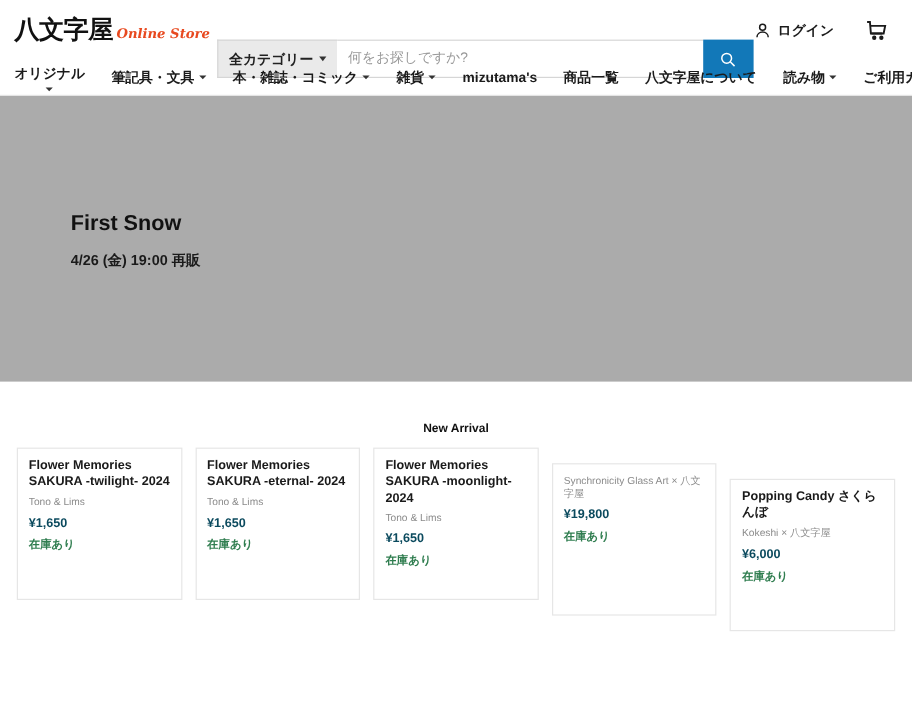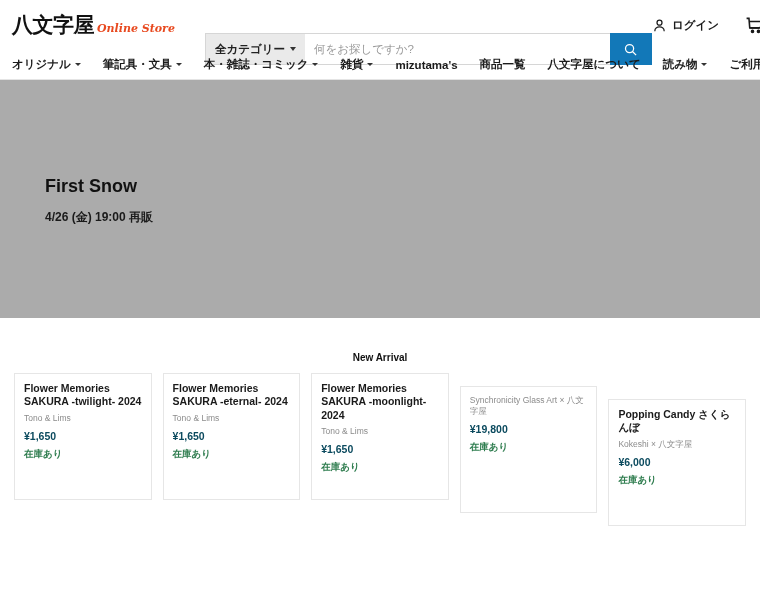--- a/index.html
+++ b/index.html
@@ -15,21 +15,21 @@
     height: 50px;
     display: flex;
     align-items: center;
     padding: 0 12px;
     background: #ffffff;
   }
   .logo {
     display: flex;
     align-items: baseline;
     white-space: nowrap;
-    margin-right: 24px;
+    margin-right: 0;
   }
   .logo-kanji {
     font-size: 21px;
     font-weight: bold;
     color: #111111;
     letter-spacing: -0.5px;
     font-family: "DejaVu Sans", sans-serif;
   }
   .logo-script {
     font-size: 11px;
@@ -125,37 +125,37 @@
     display: flex;
     align-items: center;
     gap: 4px;
     font-size: 11.5px;
     font-weight: bold;
     color: #1b1b1b;
     white-space: nowrap;
     cursor: pointer;
     padding: 0 11px;
   }
-  .nav-item:first-child { padding-left: 0; }
+  .nav-item:first-child { padding-left: 0; flex-direction: column; }
   .nav-caret {
     width: 0; height: 0;
     border-left: 3px solid transparent;
     border-right: 3px solid transparent;
     border-top: 3.5px solid #333;
   }
 
   
   .hero {
     height: 238px;
     background: #ababab;
     position: relative;
   }
   .hero-inner {
     position: absolute;
-    left: 45px;
+    left: 59px;
     top: 96px;
   }
   .hero-title {
     font-size: 18px;
     font-weight: bold;
     color: #111;
     margin-bottom: 12px;
   }
   .hero-sub {
     font-size: 12px;

